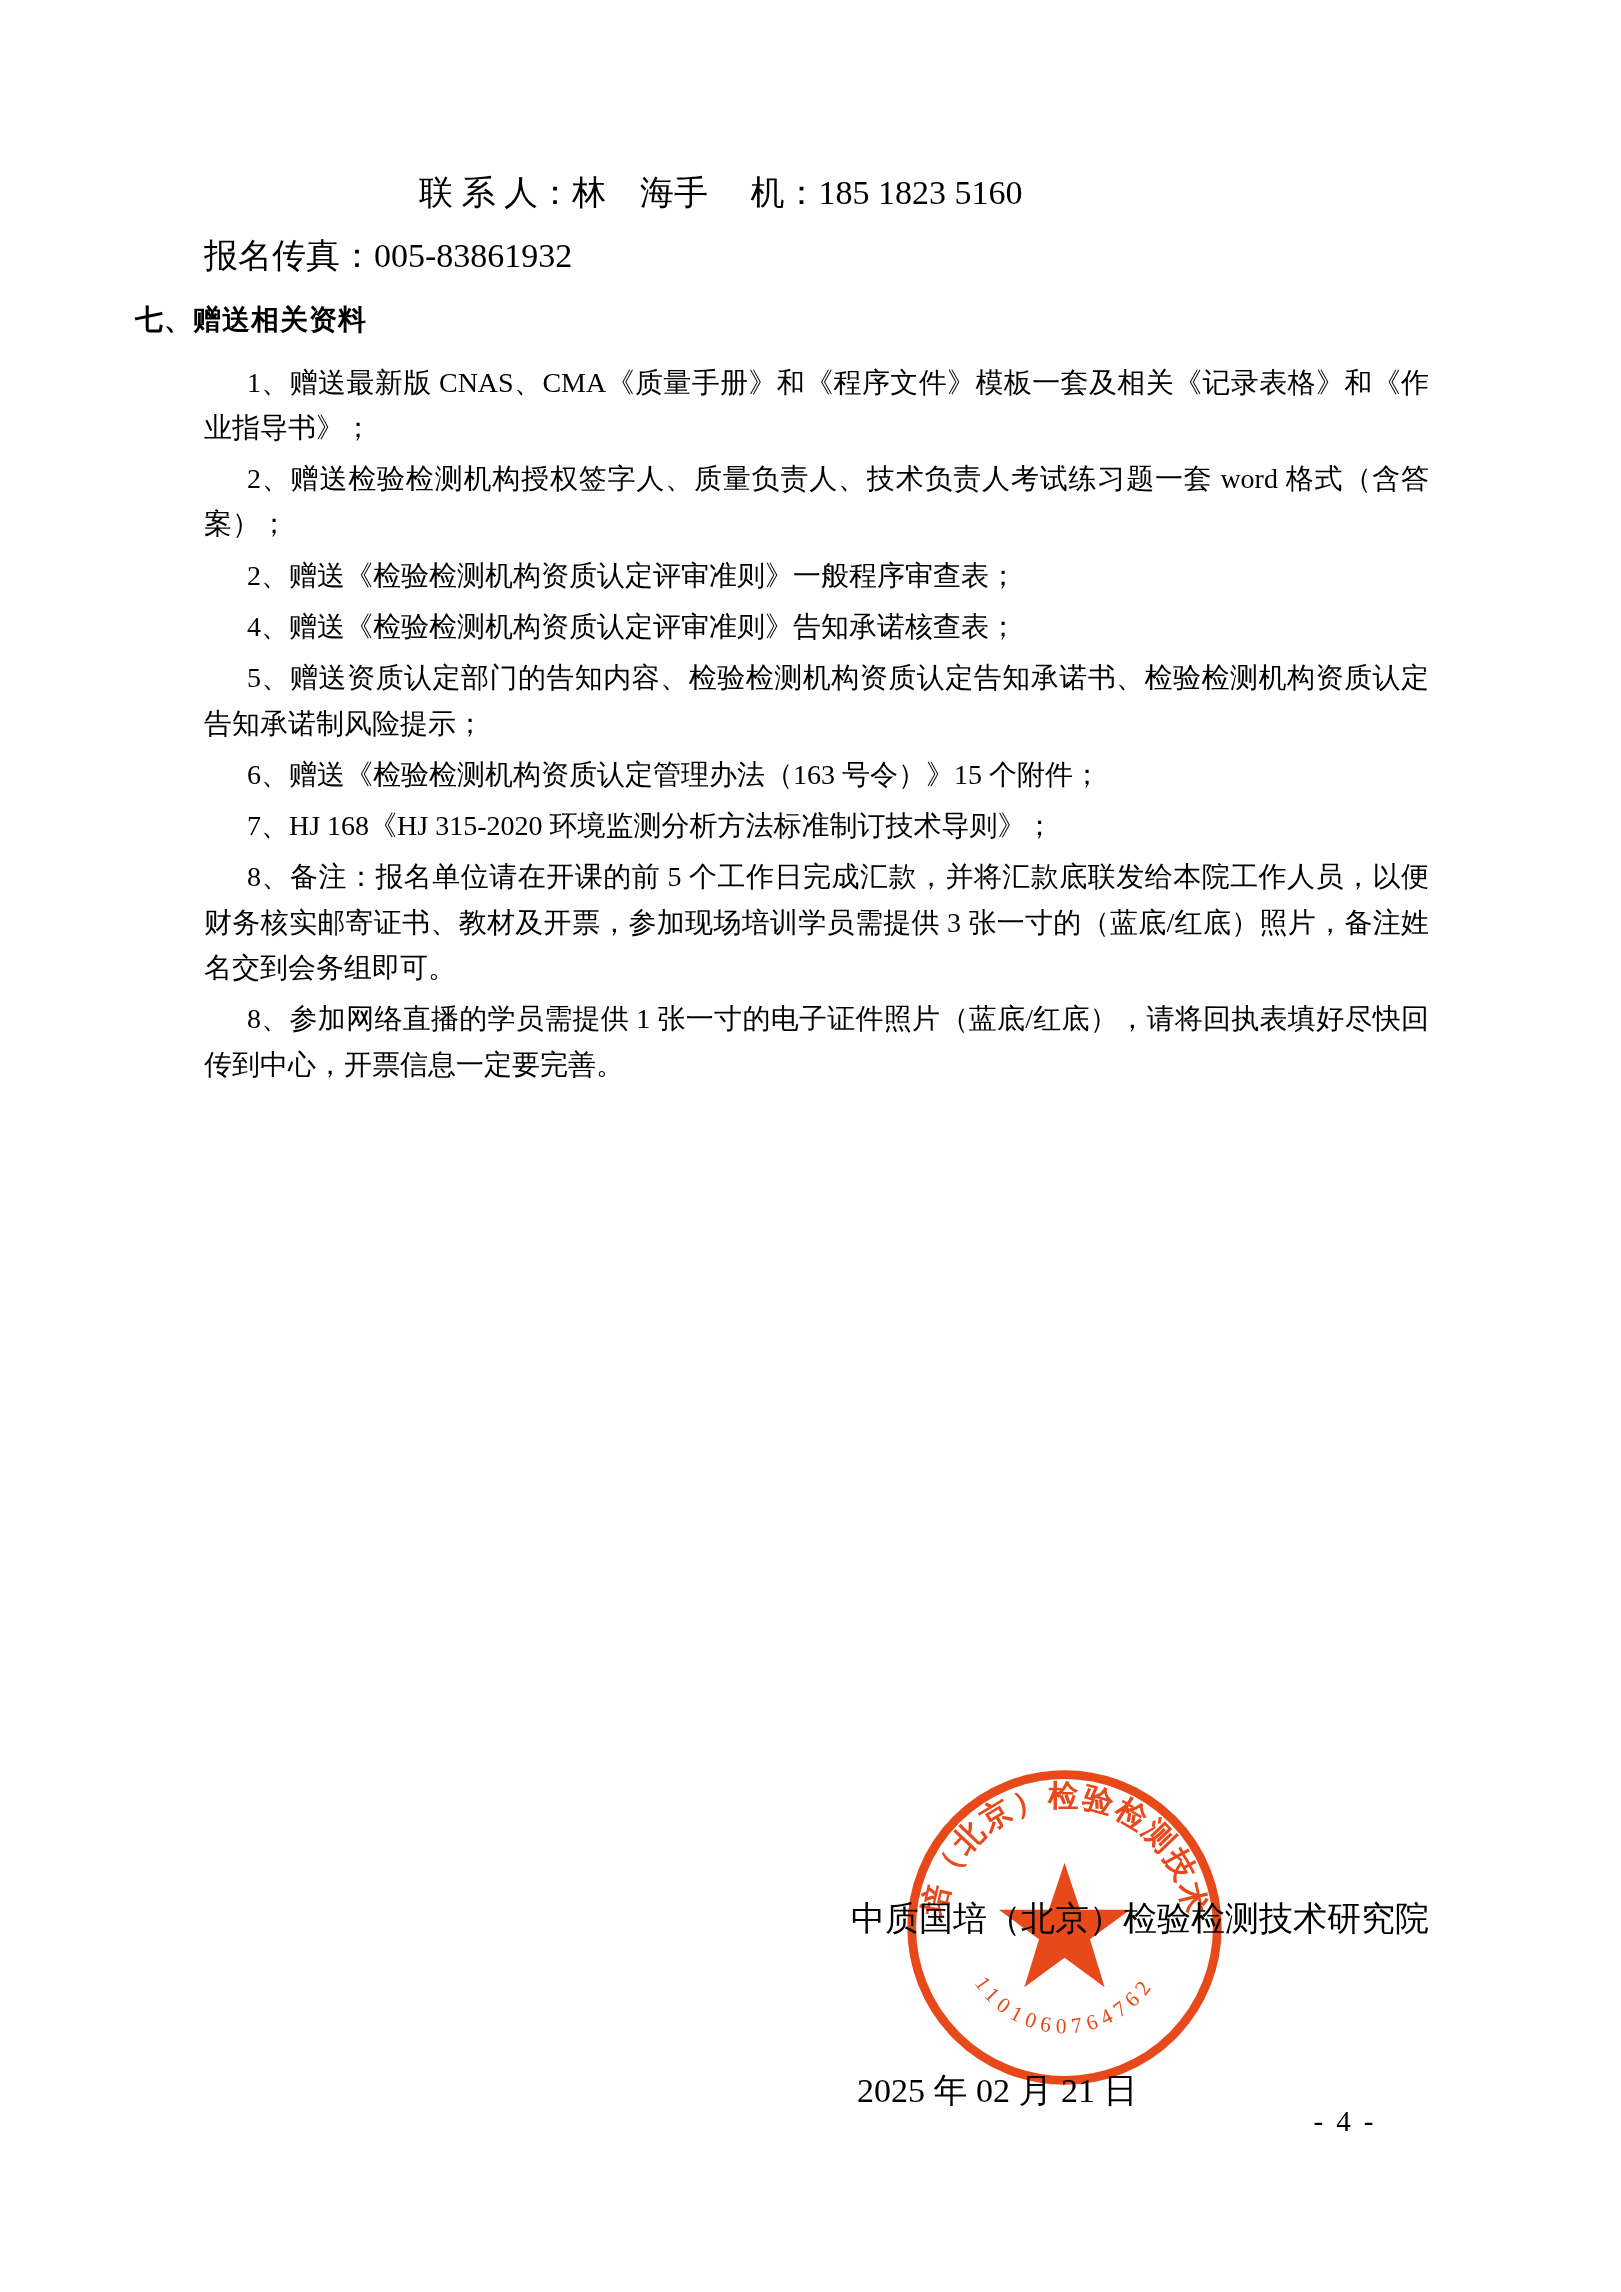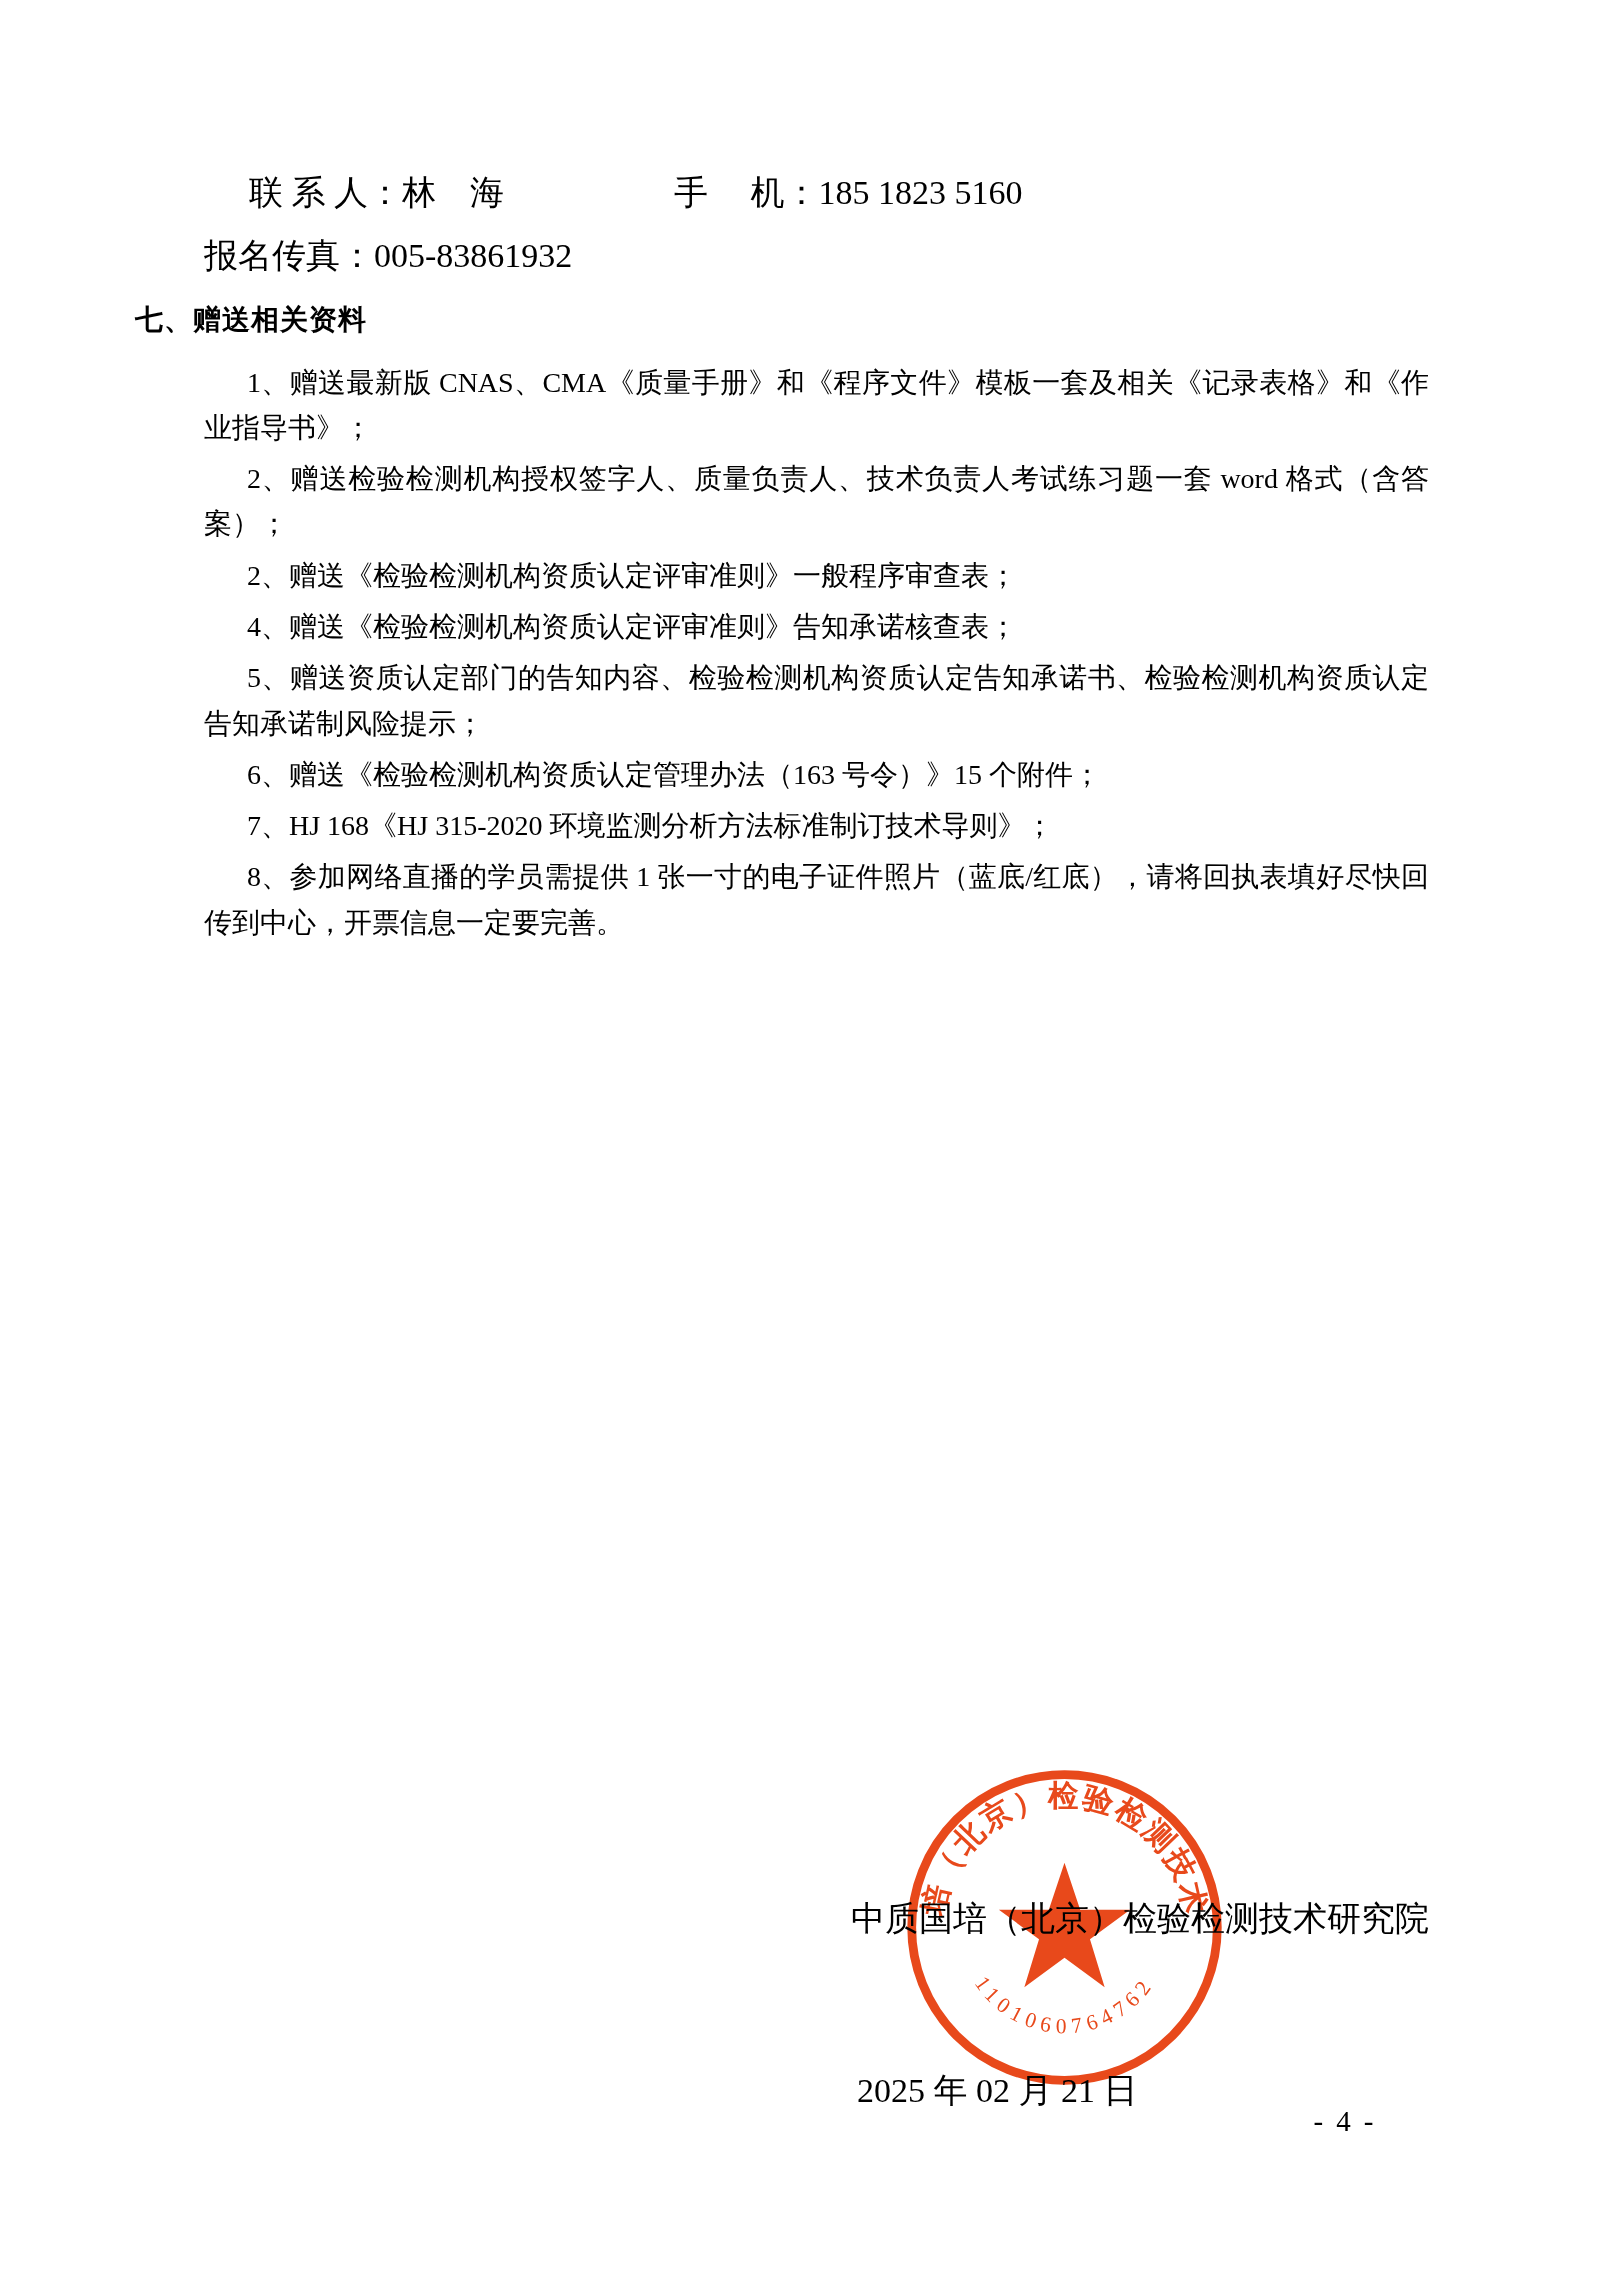--- a/index.html
+++ b/index.html
@@ -34,20 +34,21 @@
     display: flex;
     font-size: 34px;
     line-height: 1.0;
     margin-bottom: 29px;
     white-space: pre;
   }
   .contact-row .col-a {
     width: 470px;
     padding-left: 45px;
     box-sizing: border-box;
+    text-align: right;
   }
   .contact-row .col-b {
     flex: 1;
   }
   .contact-row.row-tight {
     margin-bottom: 27.4px;
   }
   .contact-row.second .col-a {
     padding-left: 45px;
   }
@@ -139,20 +140,21 @@
 
     <div class="section-heading">七、赠送相关资料</div>
 
     <p class="para">1、赠送最新版 CNAS、CMA《质量手册》和《程序文件》模板一套及相关《记录表格》和《作业指导书》；</p>
     <p class="para">2、赠送检验检测机构授权签字人、质量负责人、技术负责人考试练习题一套 word 格式（含答案）；</p>
     <p class="para">2、赠送《检验检测机构资质认定评审准则》一般程序审查表；</p>
     <p class="para">4、赠送《检验检测机构资质认定评审准则》告知承诺核查表；</p>
     <p class="para">5、赠送资质认定部门的告知内容、检验检测机构资质认定告知承诺书、检验检测机构资质认定告知承诺制风险提示；</p>
     <p class="para">6、赠送《检验检测机构资质认定管理办法（163 号令）》15 个附件；</p>
     <p class="para">7、HJ 168《HJ 315-2020 环境监测分析方法标准制订技术导则》；</p>
+    <p class="para">8、备注：报名单位请在开课的前 5 个工作日完成汇款，并将汇款底联发给本院工作人员，以便财务核实邮寄证书、教材及开票，参加现场培训学员需提供 3 张一寸的（蓝底/红底）照片，备注姓名交到会务组即可。</p>
     <p class="para last-of-block">8、参加网络直播的学员需提供 1 张一寸的电子证件照片（蓝底/红底），请将回执表填好尽快回传到中心，开票信息一定要完善。</p>
 
   </div>
 
   <div class="seal">
     <svg width="333" height="333" viewBox="0 0 340 340" xmlns="http://www.w3.org/2000/svg">
       <defs>
         <path id="arcTop" d="M 46 170 A 124 124 0 0 1 294 170" fill="none"></path>
         <path id="arcBottom" d="M 62 170 A 108 108 0 0 0 278 170" fill="none"></path>
       </defs>

